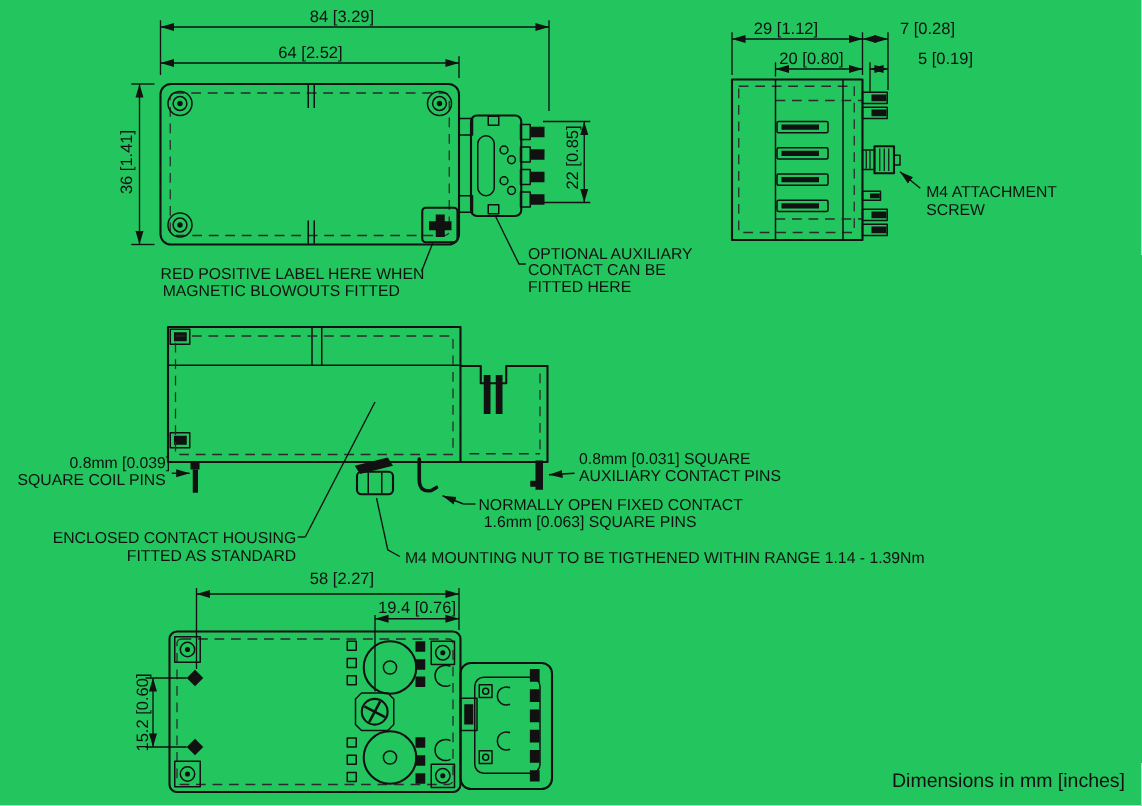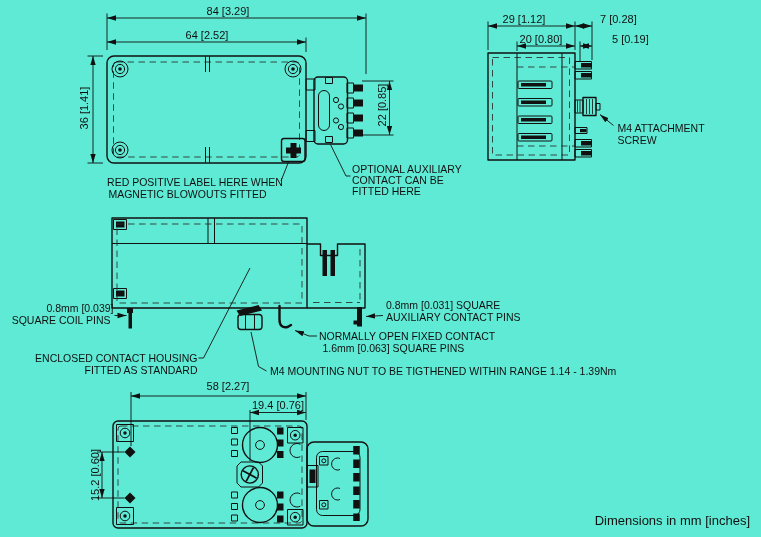--- a/index.html
+++ b/index.html
@@ -1,16 +1,16 @@
 <!DOCTYPE html>
 <html><head>
 <meta charset="utf-8">
 <style>
   html,body{margin:0;padding:0;background:#ffffff;}
-  .page{width:761px;height:537px;background:#5eead4;position:relative;overflow:hidden;}
+  .page{width:761px;height:537px;background:#22c55e;position:relative;overflow:hidden;}
   svg{display:block;}
   .o  {fill:none;stroke:#111;stroke-width:1.4;stroke-linejoin:round;}
   .t  {fill:none;stroke:#111;stroke-width:1;stroke-linejoin:round;}
   .tn {fill:none;stroke:#111;stroke-width:.8;}
   .d  {fill:none;stroke:#2a2a2a;stroke-width:.85;stroke-dasharray:6.5 4.5;}
   .m  {fill:none;stroke:#111;stroke-width:.9;}
   .f  {fill:#111;stroke:none;}
   .hk {fill:none;stroke:#111;stroke-width:2.4;stroke-linecap:round;}
   .ct {fill:none;stroke:#111;stroke-width:1.7;}
   .bigdash{fill:none;stroke:#111;stroke-width:6.5;stroke-dasharray:8.5 5;}

